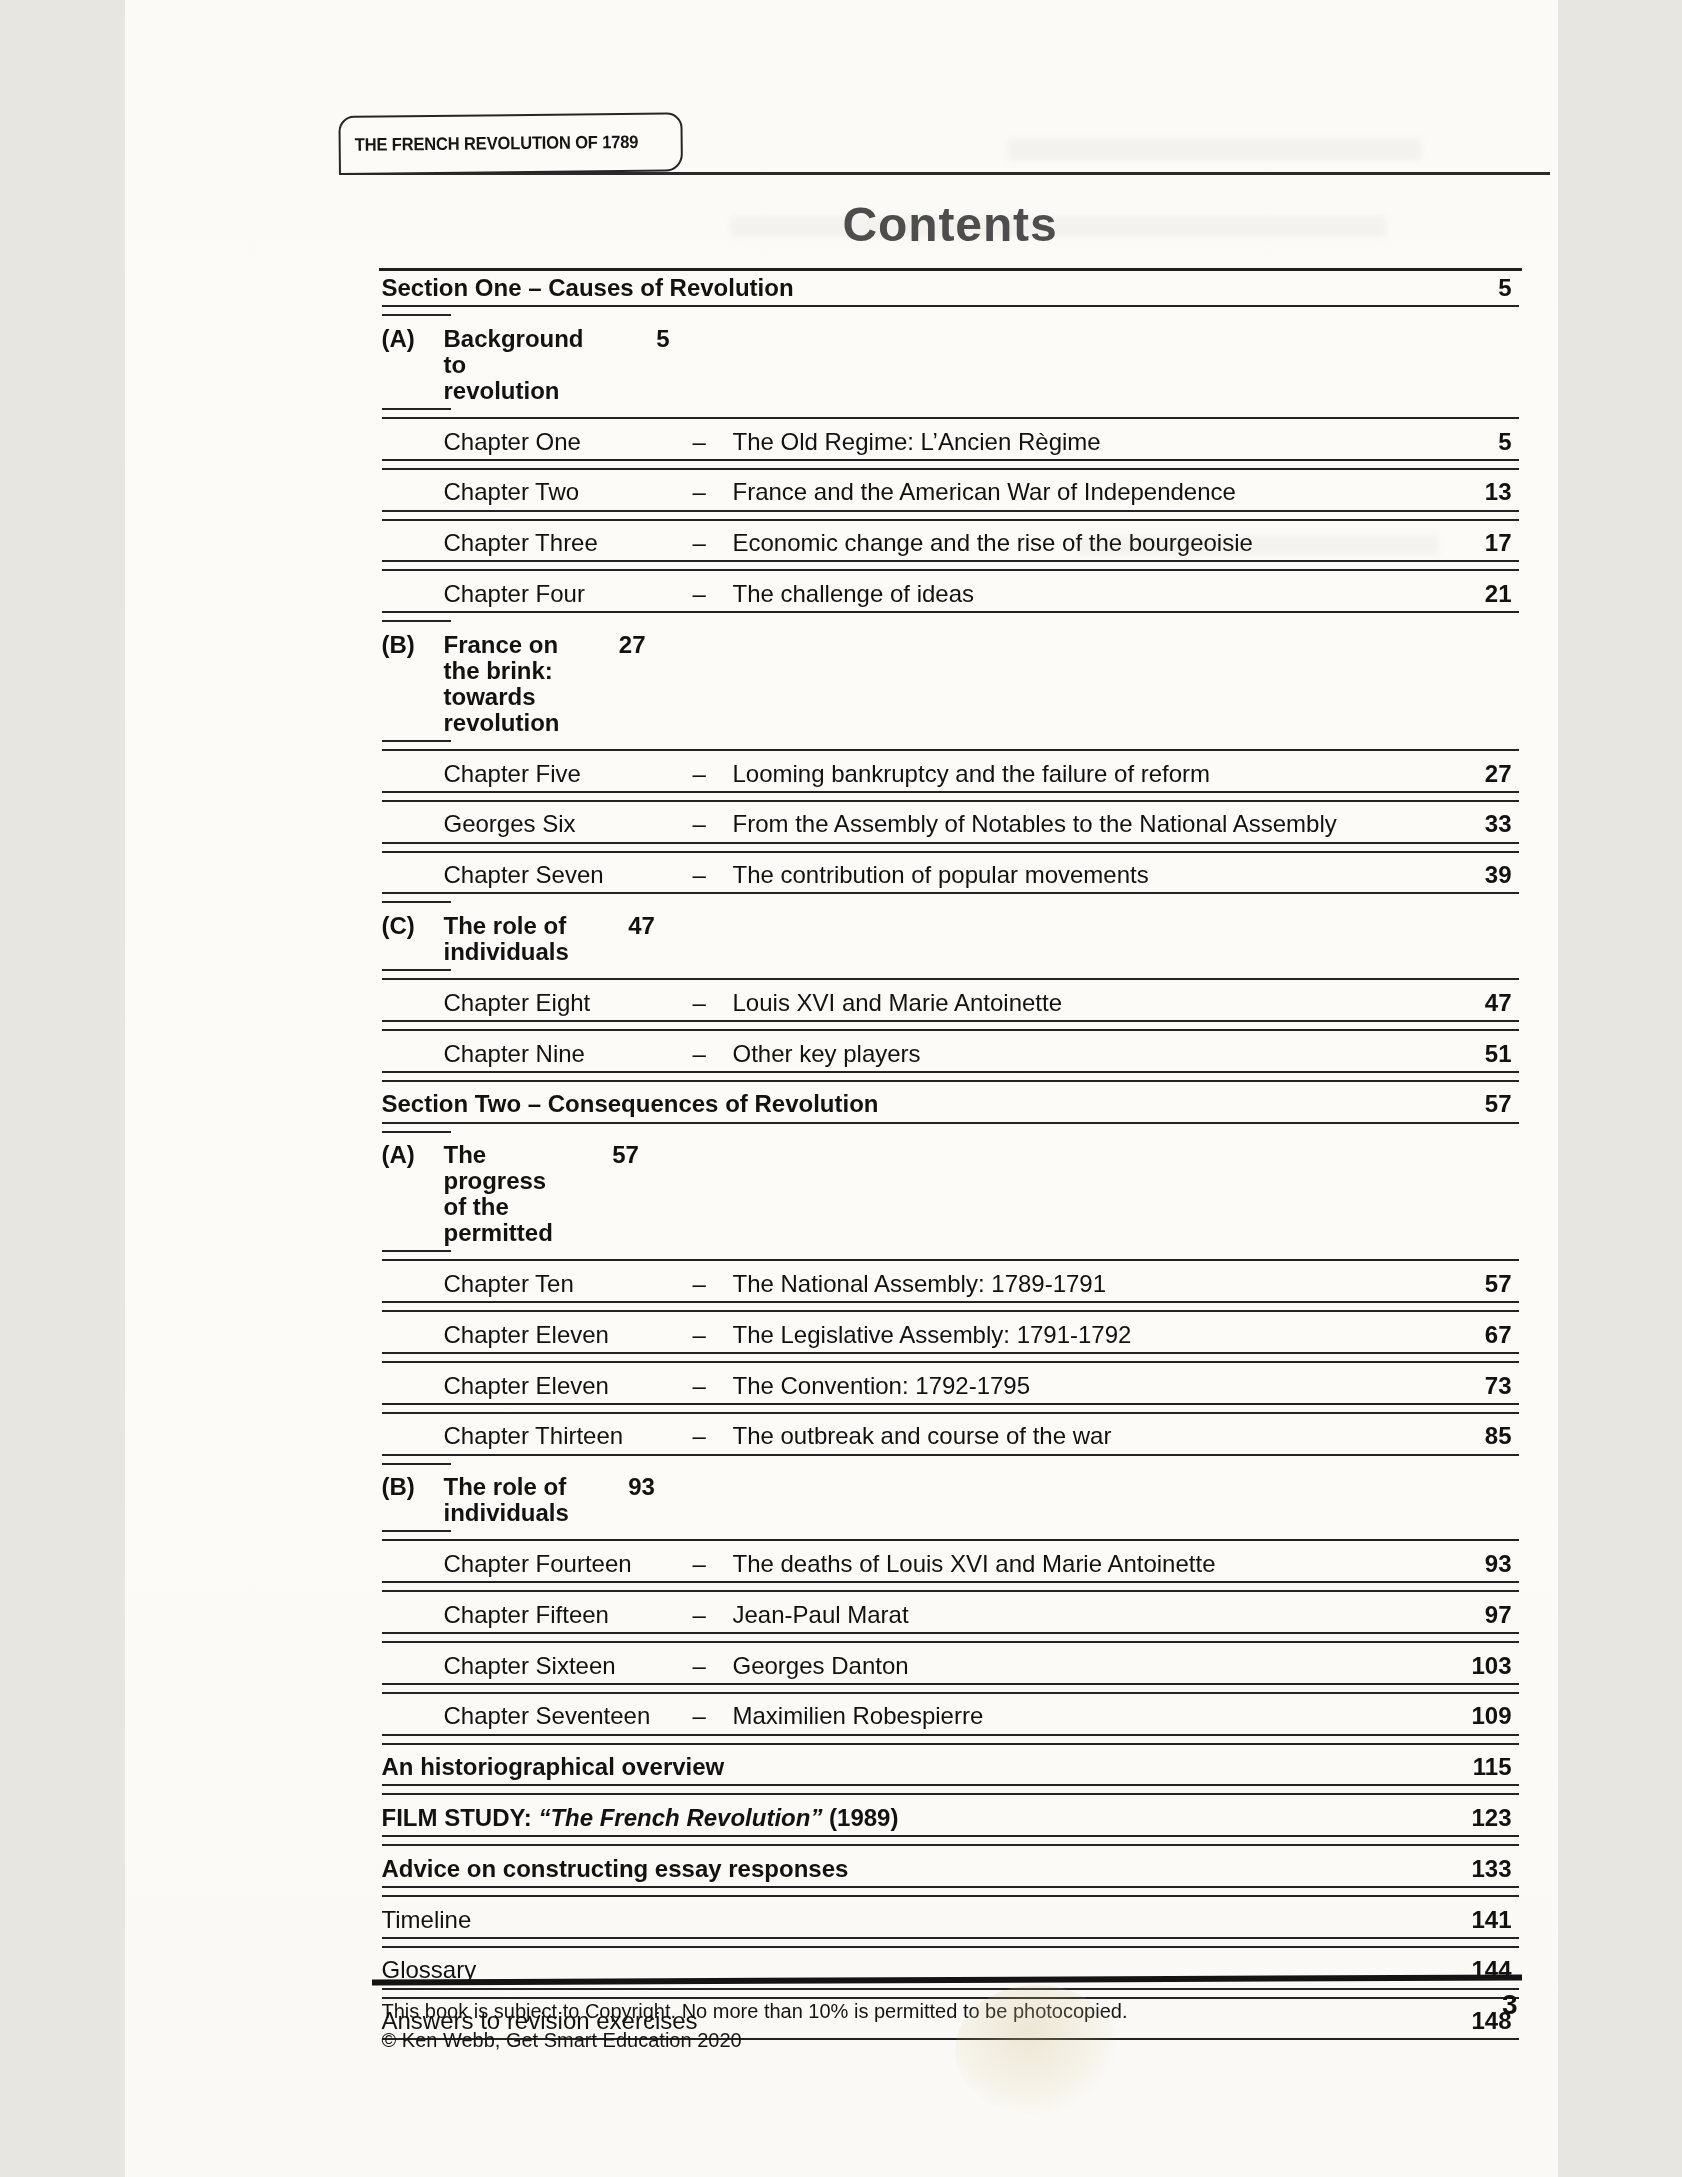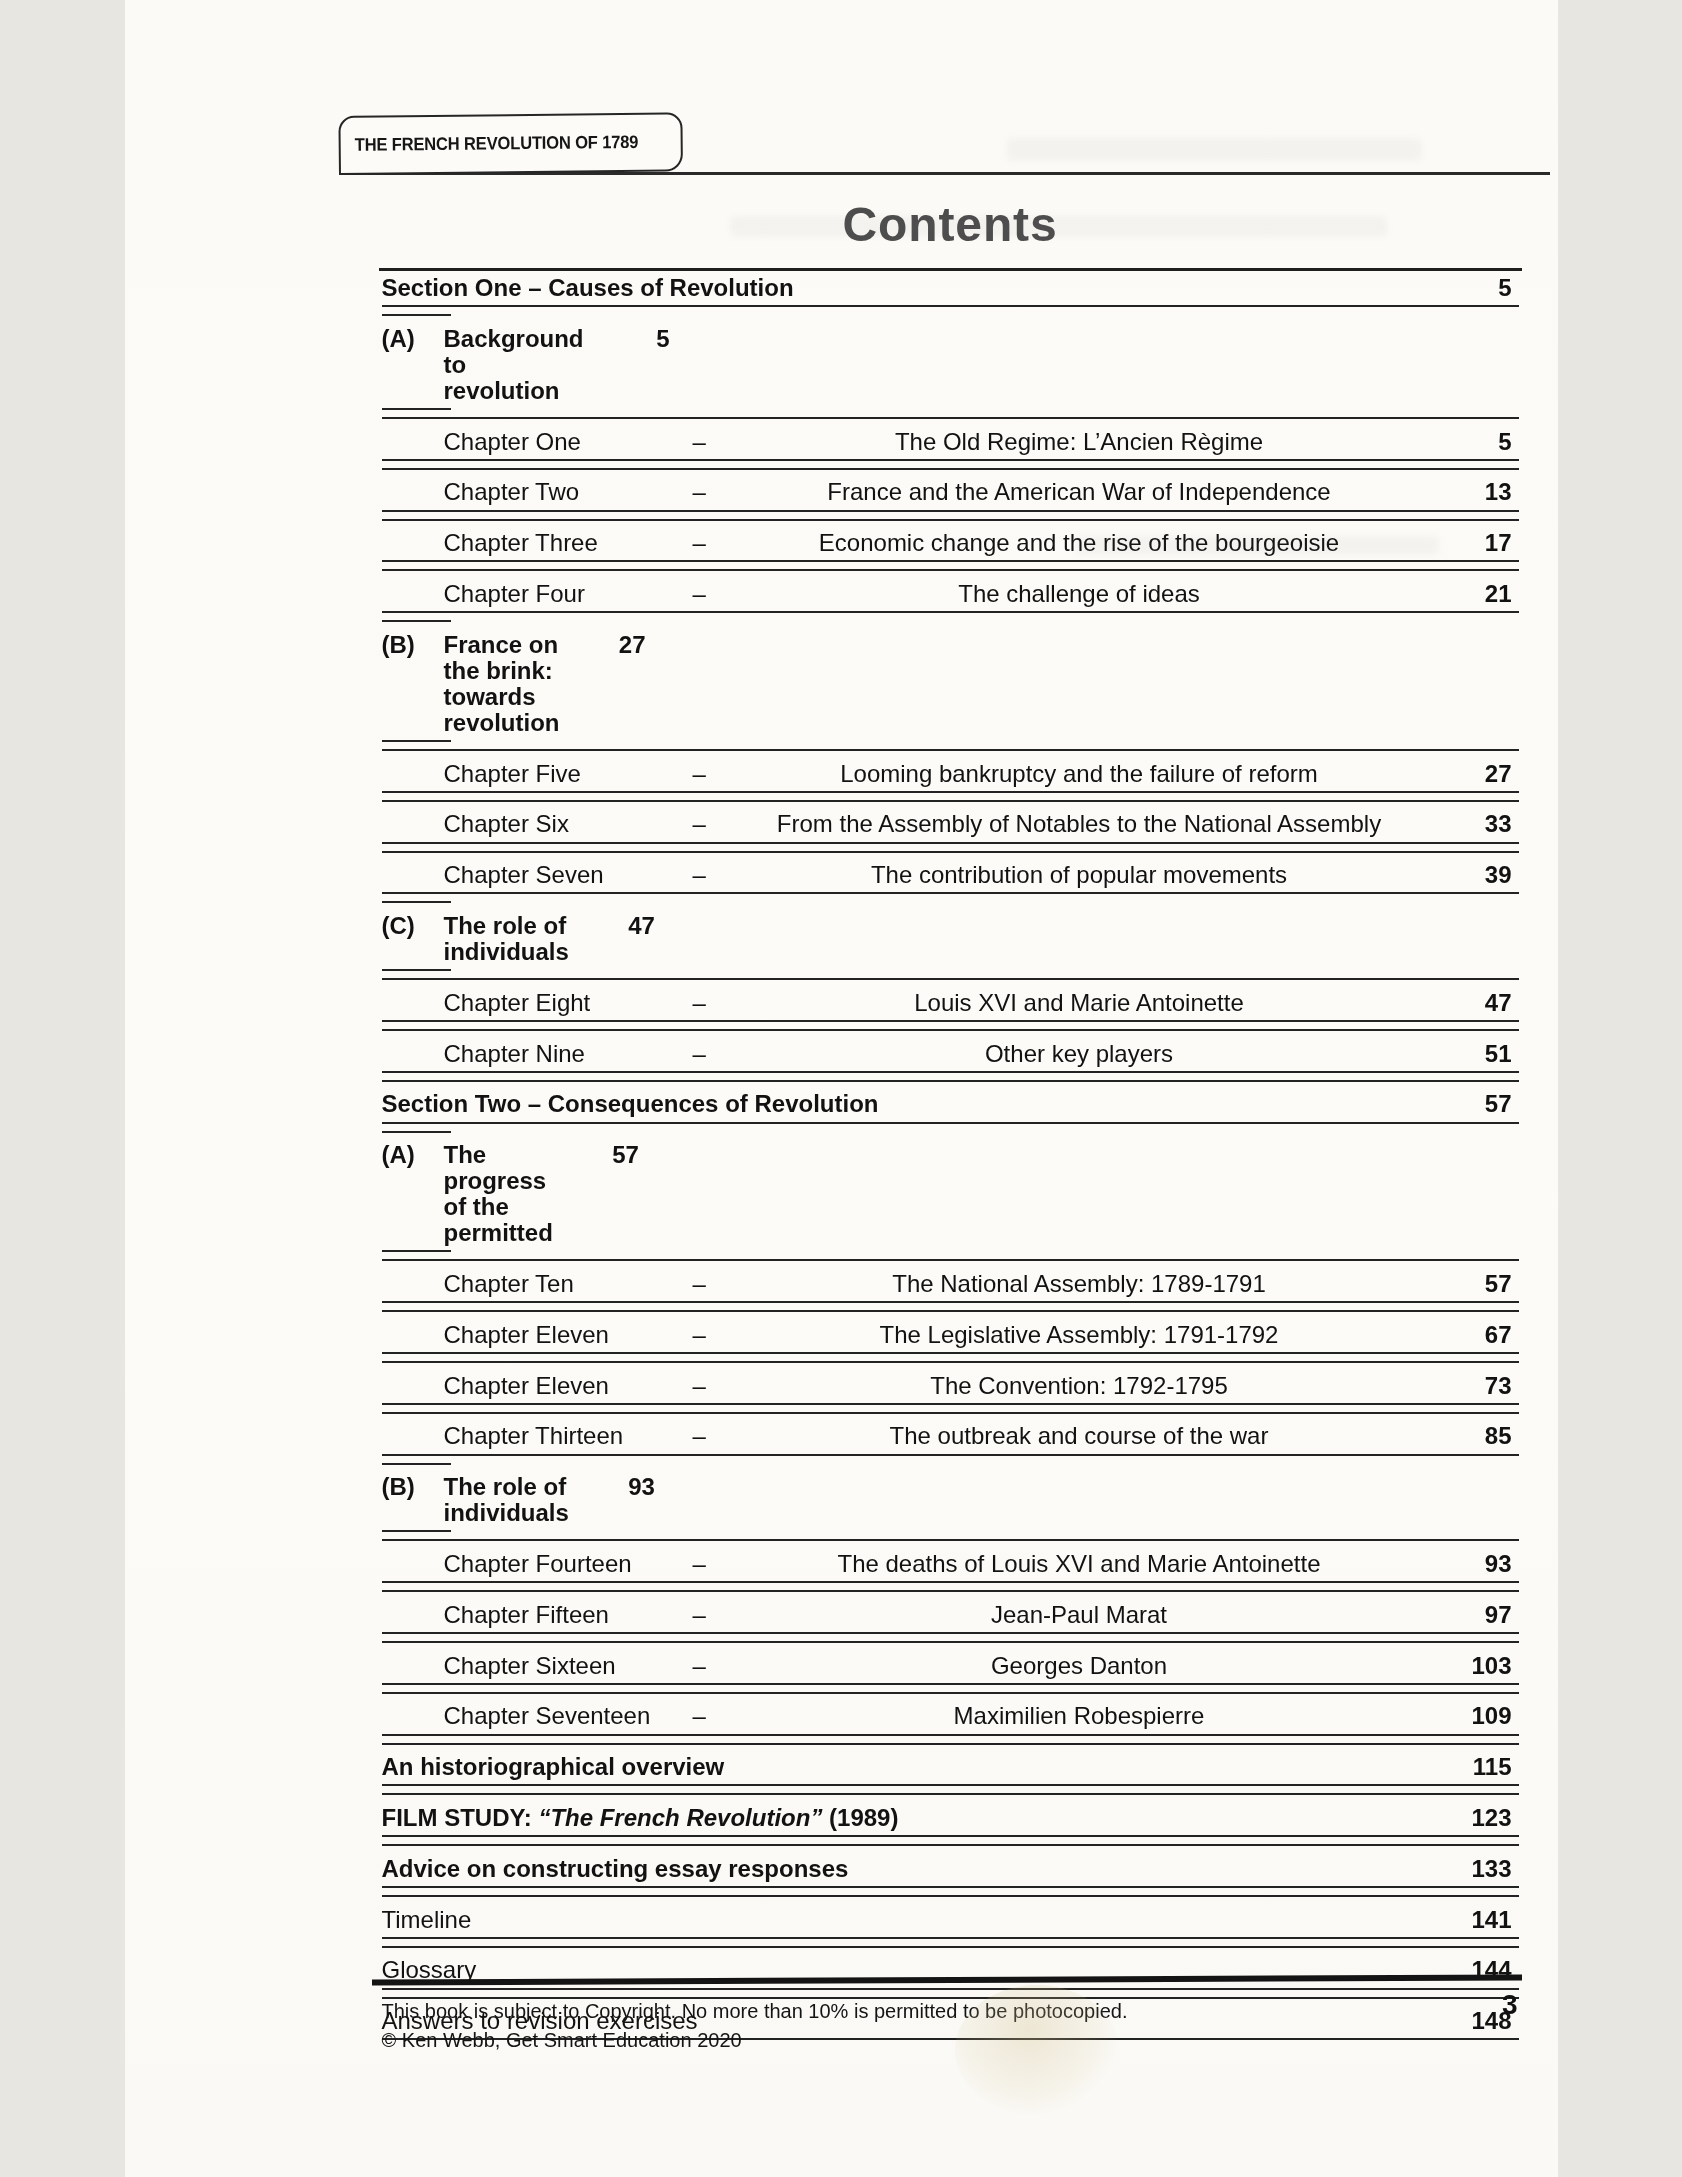--- a/index.html
+++ b/index.html
@@ -88,21 +88,21 @@
   .row:first-child { border-top: none; margin-top: 0; padding-top: 4px; }
 
   .b { font-weight: bold; }
   .i { font-style: italic; }
 
   .letter  { width: 62px; flex: 0 0 auto; font-weight: bold; }
   .lbl     { flex: 1 1 auto; }
   .indent  { width: 62px; flex: 0 0 auto; }
   .ch-label{ width: 249px; flex: 0 0 auto; }
   .ch-dash { width: 40px;  flex: 0 0 auto; }
-  .ch-desc { flex: 1 1 auto; text-align: center; }
+  .ch-desc { flex: 1 1 auto; }
   .pg      { width: 86px; flex: 0 0 auto; text-align: right; font-weight: bold; }
 
   
   .footer-rule {
     position: absolute;
     left: 247px; top: 1977px;
     width: 1150px; height: 6px;
     background: #141414;
     transform: rotate(-0.25deg);
   }
@@ -202,21 +202,21 @@
       </div>
       <div class="row chapter">
         <span class="indent"></span>
         <span class="ch-label">Chapter Five</span>
         <span class="ch-dash">–</span>
         <span class="ch-desc">Looming bankruptcy and the failure of reform</span>
         <span class="pg">27</span>
       </div>
       <div class="row chapter">
         <span class="indent"></span>
-        <span class="ch-label">Chapter Six</span>
+        <span class="ch-label">Georges Six</span>
         <span class="ch-dash">–</span>
         <span class="ch-desc">From the Assembly of Notables to the National Assembly</span>
         <span class="pg">33</span>
       </div>
       <div class="row chapter">
         <span class="indent"></span>
         <span class="ch-label">Chapter Seven</span>
         <span class="ch-dash">–</span>
         <span class="ch-desc">The contribution of popular movements</span>
         <span class="pg">39</span>

